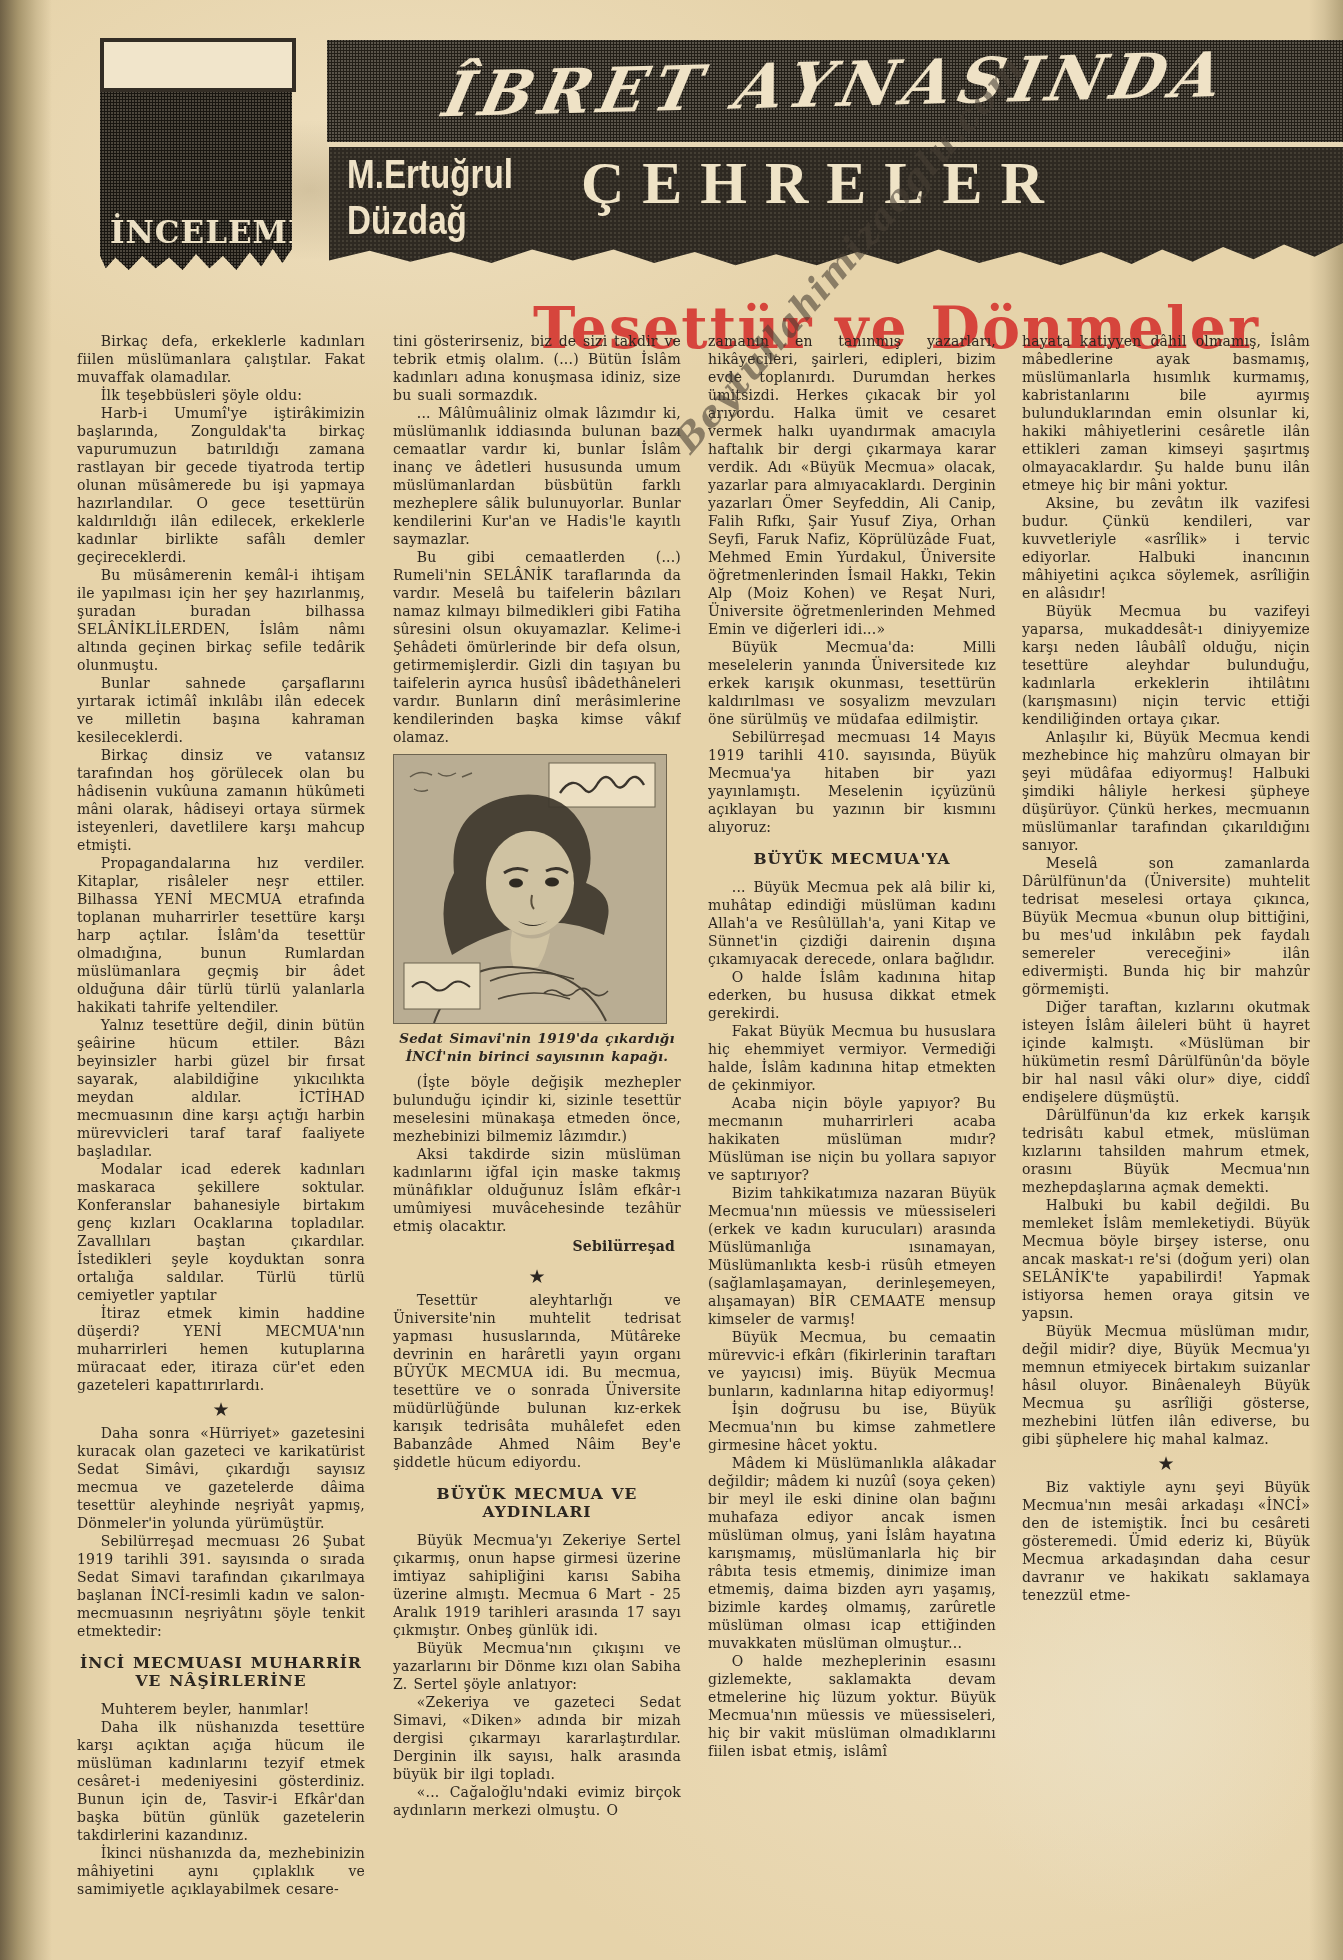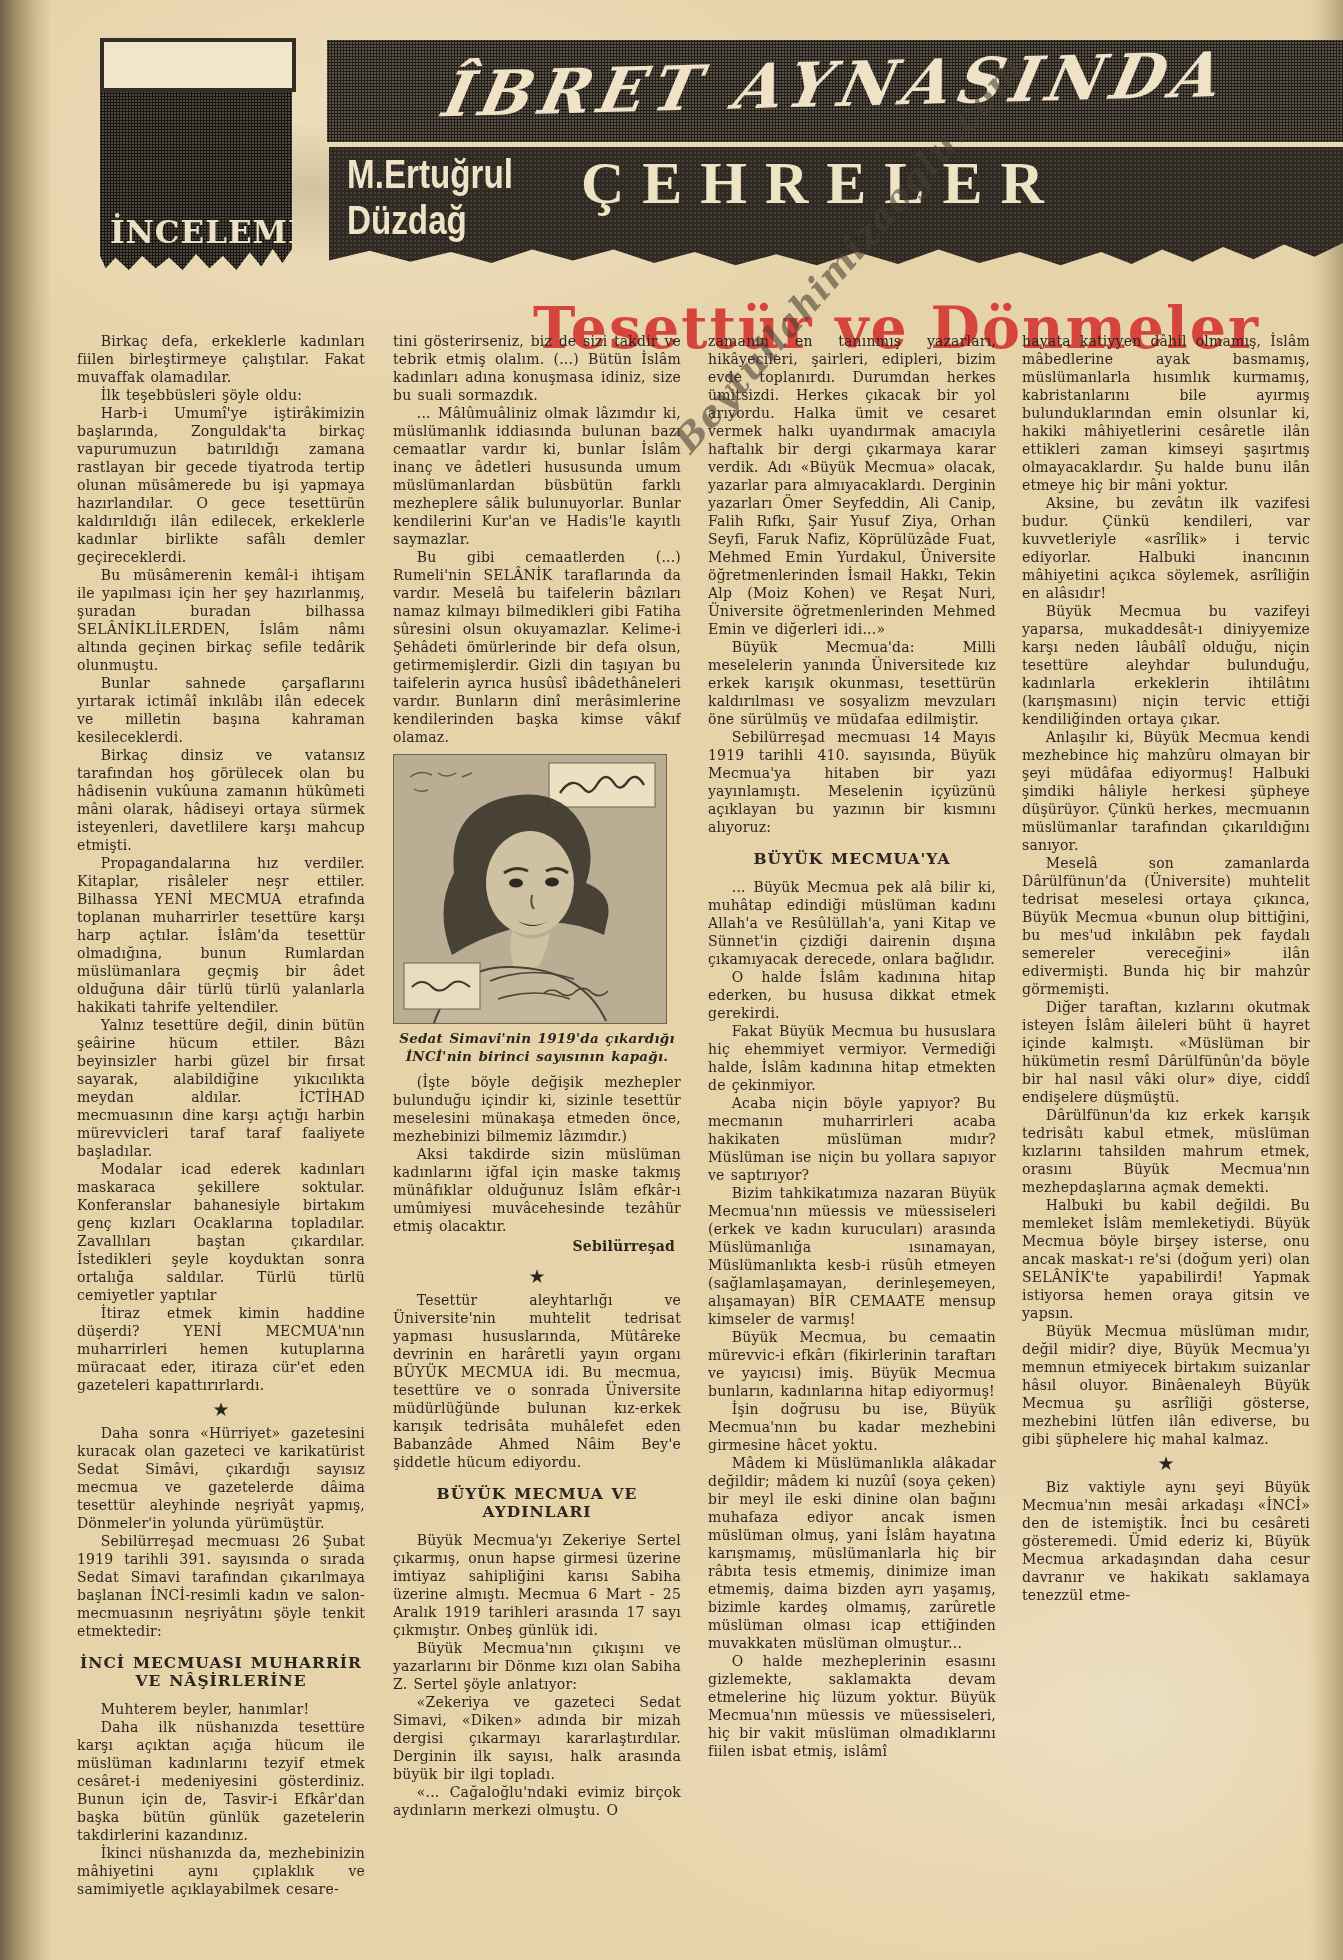--- a/index.html
+++ b/index.html
@@ -96,21 +96,21 @@
     </div>
     <div class="cehreler">ÇEHRELER</div>
   </div>
 
   <h1 class="art-title" style="color: rgb(214, 69, 60);">Tesettür ve Dönmeler</h1>
 
   <div class="watermark">Beytullahimizaoglu.com</div>
 
   <div id="columns">
       <div class="col col1">
-        <p class="bp">Birkaç defa, erkeklerle kadınları fiilen birleştirmeye çalıştılar. Fakat muvaffak olamadılar.</p>
+        <p class="bp">Birkaç defa, erkeklerle kadınları fiilen müslümanlara çalıştılar. Fakat muvaffak olamadılar.</p>
         <p class="bp">İlk teşebbüsleri şöyle oldu:</p>
         <p class="bp">Harb-i Umumî'ye iştirâkimizin başlarında, Zonguldak'ta birkaç vapurumuzun batırıldığı zamana rastlayan bir gecede tiyatroda tertip olunan müsâmerede bu işi yapmaya hazırlandılar. O gece tesettürün kaldırıldığı ilân edilecek, erkeklerle kadınlar birlikte safâlı demler geçireceklerdi.</p>
         <p class="bp">Bu müsâmerenin kemâl-i ihtişam ile yapılması için her şey hazırlanmış, şuradan buradan bilhassa SELÂNİKLİLERDEN, İslâm nâmı altında geçinen birkaç sefile tedârik olunmuştu.</p>
         <p class="bp">Bunlar sahnede çarşaflarını yırtarak ictimâî inkılâbı ilân edecek ve milletin başına kahraman kesileceklerdi.</p>
         <p class="bp">Birkaç dinsiz ve vatansız tarafından hoş görülecek olan bu hâdisenin vukûuna zamanın hükûmeti mâni olarak, hâdiseyi ortaya sürmek isteyenleri, davetlilere karşı mahcup etmişti.</p>
         <p class="bp">Propagandalarına hız verdiler. Kitaplar, risâleler neşr ettiler. Bilhassa YENİ MECMUA etrafında toplanan muharrirler tesettüre karşı harp açtılar. İslâm'da tesettür olmadığına, bunun Rumlardan müslümanlara geçmiş bir âdet olduğuna dâir türlü türlü yalanlarla hakikati tahrife yeltendiler.</p>
         <p class="bp">Yalnız tesettüre değil, dinin bütün şeâirine hücum ettiler. Bâzı beyinsizler harbi güzel bir fırsat sayarak, alabildiğine yıkıcılıkta meydan aldılar. İCTİHAD mecmuasının dine karşı açtığı harbin mürevvicleri taraf taraf faaliyete başladılar.</p>
         <p class="bp">Modalar icad ederek kadınları maskaraca şekillere soktular. Konferanslar bahanesiyle birtakım genç kızları Ocaklarına topladılar. Zavallıları baştan çıkardılar. İstedikleri şeyle koyduktan sonra ortalığa saldılar. Türlü türlü cemiyetler yaptılar</p>
         <p class="bp">İtiraz etmek kimin haddine düşerdi? YENİ MECMUA'nın muharrirleri hemen kutuplarına müracaat eder, itiraza cür'et eden gazeteleri kapattırırlardı.</p>
         <div class="star">★</div>
@@ -167,21 +167,21 @@
         <p class="bp ni">zamanın en tanınmış yazarları, hikâyecileri, şairleri, edipleri, bizim evde toplanırdı. Durumdan herkes ümitsizdi. Herkes çıkacak bir yol arıyordu. Halka ümit ve cesaret vermek halkı uyandırmak amacıyla haftalık bir dergi çıkarmaya karar verdik. Adı «Büyük Mecmua» olacak, yazarlar para almıyacaklardı. Derginin yazarları Ömer Seyfeddin, Ali Canip, Falih Rıfkı, Şair Yusuf Ziya, Orhan Seyfi, Faruk Nafiz, Köprülüzâde Fuat, Mehmed Emin Yurdakul, Üniversite öğretmenlerinden İsmail Hakkı, Tekin Alp (Moiz Kohen) ve Reşat Nuri, Üniversite öğretmenlerinden Mehmed Emin ve diğerleri idi...»</p>
         <p class="bp">Büyük Mecmua'da: Milli meselelerin yanında Üniversitede kız erkek karışık okunması, tesettürün kaldırılması ve sosyalizm mevzuları öne sürülmüş ve müdafaa edilmiştir.</p>
         <p class="bp">Sebilürreşad mecmuası 14 Mayıs 1919 tarihli 410. sayısında, Büyük Mecmua'ya hitaben bir yazı yayınlamıştı. Meselenin içyüzünü açıklayan bu yazının bir kısmını alıyoruz:</p>
         <h3 class="colhead">BÜYÜK MECMUA'YA</h3>
         <p class="bp">... Büyük Mecmua pek alâ bilir ki, muhâtap edindiği müslüman kadını Allah'a ve Resûlüllah'a, yani Kitap ve Sünnet'in çizdiği dairenin dışına çıkamıyacak derecede, onlara bağlıdır.</p>
         <p class="bp">O halde İslâm kadınına hitap ederken, bu hususa dikkat etmek gerekirdi.</p>
         <p class="bp">Fakat Büyük Mecmua bu hususlara hiç ehemmiyet vermiyor. Vermediği halde, İslâm kadınına hitap etmekten de çekinmiyor.</p>
         <p class="bp">Acaba niçin böyle yapıyor? Bu mecmanın muharrirleri acaba hakikaten müslüman mıdır? Müslüman ise niçin bu yollara sapıyor ve saptırıyor?</p>
         <p class="bp">Bizim tahkikatımıza nazaran Büyük Mecmua'nın müessis ve müessiseleri (erkek ve kadın kurucuları) arasında Müslümanlığa ısınamayan, Müslümanlıkta kesb-i rüsûh etmeyen (sağlamlaşamayan, derinleşemeyen, alışamayan) BİR CEMAATE mensup kimseler de varmış!</p>
         <p class="bp">Büyük Mecmua, bu cemaatin mürevvic-i efkârı (fikirlerinin taraftarı ve yayıcısı) imiş. Büyük Mecmua bunların, kadınlarına hitap ediyormuş!</p>
-        <p class="bp">İşin doğrusu bu ise, Büyük Mecmua'nın bu kadar mezhebini girmesine hâcet yoktu.</p>
+        <p class="bp">İşin doğrusu bu ise, Büyük Mecmua'nın bu kimse zahmetlere girmesine hâcet yoktu.</p>
         <p class="bp">Mâdem ki Müslümanlıkla alâkadar değildir; mâdem ki nuzûî (soya çeken) bir meyl ile eski dinine olan bağını muhafaza ediyor ancak ismen müslüman olmuş, yani İslâm hayatına karışmamış, müslümanlarla hiç bir râbıta tesis etmemiş, dinimize iman etmemiş, daima bizden ayrı yaşamış, bizimle kardeş olmamış, zarûretle müslüman olması icap ettiğinden muvakkaten müslüman olmuştur...</p>
         <p class="bp">O halde mezheplerinin esasını gizlemekte, saklamakta devam etmelerine hiç lüzum yoktur. Büyük Mecmua'nın müessis ve müessiseleri, hiç bir vakit müslüman olmadıklarını fiilen isbat etmiş, islâmî</p>
       </div>
       <div class="col col4">
         <p class="bp ni">hayata katiyyen dâhil olmamış, İslâm mâbedlerine ayak basmamış, müslümanlarla hısımlık kurmamış, kabristanlarını bile ayırmış bulunduklarından emin olsunlar ki, hakiki mâhiyetlerini cesâretle ilân ettikleri zaman kimseyi şaşırtmış olmayacaklardır. Şu halde bunu ilân etmeye hiç bir mâni yoktur.</p>
         <p class="bp">Aksine, bu zevâtın ilk vazifesi budur. Çünkü kendileri, var kuvvetleriyle «asrîlik» i tervic ediyorlar. Halbuki inancının mâhiyetini açıkca söylemek, asrîliğin en alâsıdır!</p>
         <p class="bp">Büyük Mecmua bu vazifeyi yaparsa, mukaddesât-ı diniyyemize karşı neden lâubâlî olduğu, niçin tesettüre aleyhdar bulunduğu, kadınlarla erkeklerin ihtilâtını (karışmasını) niçin tervic ettiği kendiliğinden ortaya çıkar.</p>
         <p class="bp">Anlaşılır ki, Büyük Mecmua kendi mezhebince hiç mahzûru olmayan bir şeyi müdâfaa ediyormuş! Halbuki şimdiki hâliyle herkesi şüpheye düşürüyor. Çünkü herkes, mecmuanın müslümanlar tarafından çıkarıldığını sanıyor.</p>
         <p class="bp">Meselâ son zamanlarda Dârülfünun'da (Üniversite) muhtelit tedrisat meselesi ortaya çıkınca, Büyük Mecmua «bunun olup bittiğini, bu mes'ud inkılâbın pek faydalı semereler vereceğini» ilân edivermişti. Bunda hiç bir mahzûr görmemişti.</p>
         <p class="bp">Diğer taraftan, kızlarını okutmak isteyen İslâm âileleri büht ü hayret içinde kalmıştı. «Müslüman bir hükümetin resmî Dârülfünûn'da böyle bir hal nasıl vâki olur» diye, ciddî endişelere düşmüştü.</p>

